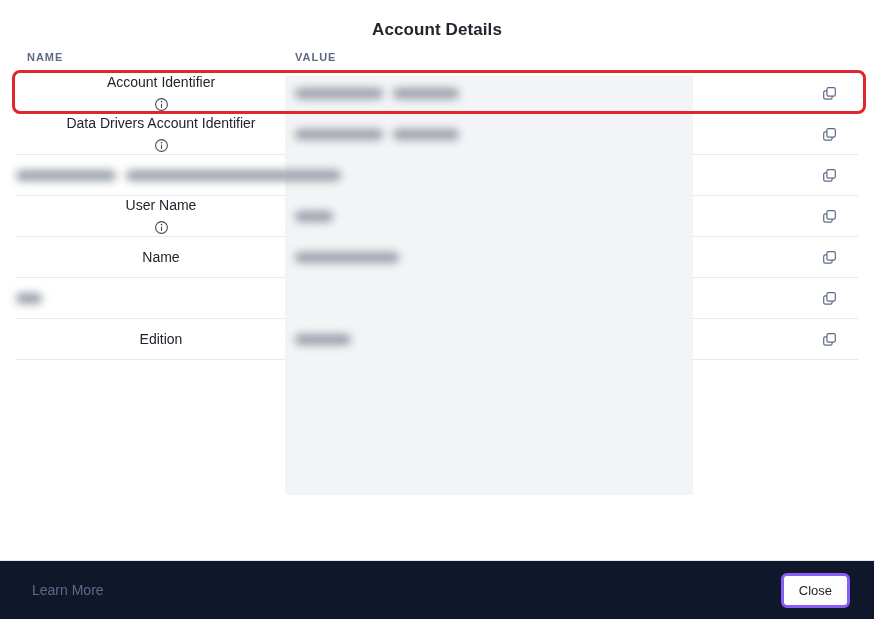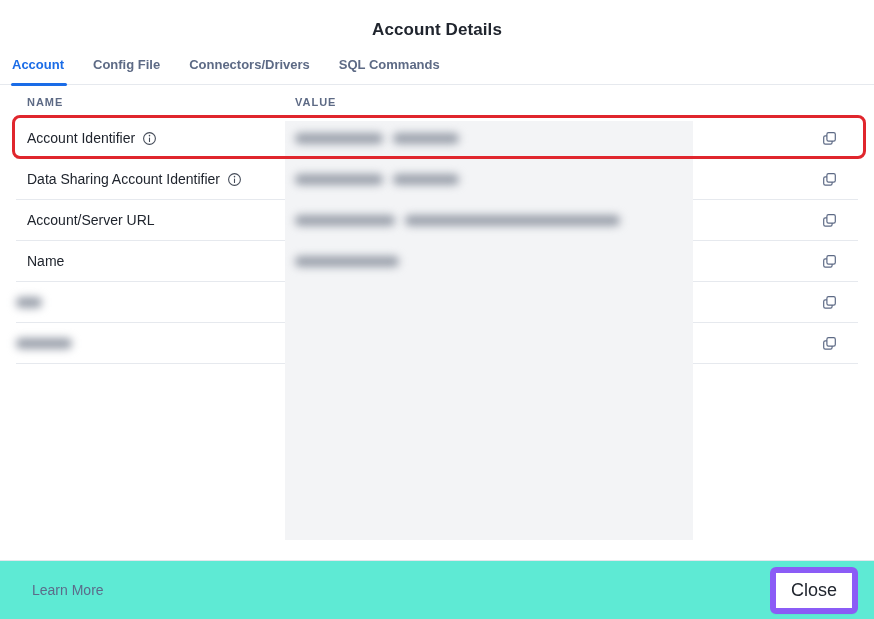--- a/index.html
+++ b/index.html
@@ -22,21 +22,21 @@
   .table { position:relative; margin:0 16px; }
   .thead { display:flex; height:33px; align-items:center; }
   .thead .col { font-size:11px; font-weight:700; letter-spacing:.09em;
     color:var(--text-muted,#5d6a85); }
   .col-name { width:279px; padding-left:11px; }
 
   .trow { position:relative; display:flex; align-items:center; height:41px;
     border-bottom:1px solid var(--divider,#e6e9ee); }
   .trow:last-child { border-bottom:1px solid var(--divider,#e6e9ee); }
   .cell-label { width:279px; padding-left:11px; display:flex; align-items:center; gap:7px;
-    font-size:14px; color:var(--text-dark,#20252e); position:relative; z-index:3; }
+    font-size:14px; color:var(--text-dark,#20252e); position:relative; z-index:3;flex-direction:column; }
   .cell-value { flex:1; display:flex; align-items:center; gap:10px;
     position:relative; z-index:3; }
   .blob { display:inline-block; height:11px; border-radius:5px;
     background:var(--blob,#9aa0ab); filter:blur(4px); }
 
   .copy-btn { margin-left:auto; margin-right:18px; width:22px; height:22px;
     display:flex; align-items:center; justify-content:center; background:transparent;
     border:none; cursor:pointer; position:relative; z-index:3; border-radius:4px; }
   .copy-btn svg { display:block; }
 
@@ -47,34 +47,33 @@
     background:var(--redaction-bg,#f3f4f6); z-index:2; pointer-events:none; }
 
   
   .ring { position:absolute; left:-4px; right:-8px; top:-3px; bottom:-1px;
     border:3px solid var(--highlight-red,#e0262d); border-radius:8px;
     z-index:6; pointer-events:none; }
 
   
   .footer { position:absolute; left:0; right:0; bottom:0; height:59px;
     display:flex; align-items:center; justify-content:space-between;
-    padding:0 16px 0 32px; border-top:1px solid #e3e7ec; background:#5eead4; }
+    padding:0 24px 0 32px; border-top:1px solid #e3e7ec; background:#0f172a; }
   .learn-more { font-size:14px; color:#5c6b8a; cursor:pointer; }
-  .close-btn { background:#fff; border:6px solid #8b5cf6; border-radius:6px;
-    padding:7px 15px; font-size:18px; font-family:"Liberation Sans",sans-serif;
+  .close-btn { background:#fff; border:3px solid #8b5cf6; border-radius:6px;
+    padding:7px 15px; font-size:13px; font-family:"Liberation Sans",sans-serif;
     color:var(--text-dark,#20252e); cursor:pointer; box-shadow:0 1px 1px rgba(0,0,0,.03); }
 </style>
 </head>
 <body>
 
 <div class="page">
 
   <div class="title">Account Details</div>
 
-  <div class="tabbar"><span class="tab active">Account</span><span class="tab">Config File</span><span class="tab">Connectors/Drivers</span><span class="tab">SQL Commands</span></div>
 
   <div class="table">
     <div class="thead">
       <div class="col col-name">NAME</div>
       <div class="col col-value">VALUE</div>
     </div>
     <div class="tbody">
         <div class="trow">
     <div class="cell-label">
       <span>Account Identifier</span>
@@ -95,21 +94,21 @@
         <svg width="15" height="15" viewBox="0 0 15 15" fill="none" stroke="#5d6a85" stroke-width="1.2">
           <rect x="1.7" y="4.8" width="8.4" height="8.4" rx="1.6"></rect>
           <rect x="4.9" y="1.7" width="8.4" height="8.4" rx="1.6" fill="#ffffff"></rect>
         </svg>
       </span>
     </button>
   <span class="ring"></span>
         </div>
         <div class="trow">
     <div class="cell-label">
-      <span>Data Sharing Account Identifier</span>
+      <span>Data Drivers Account Identifier</span>
       <span class="info-badge">
         <svg width="15" height="15" viewBox="0 0 15 15" fill="none" stroke="#454c59" stroke-width="1.1">
           <circle cx="7.5" cy="7.5" r="5.9"></circle>
           <line x1="7.5" y1="7" x2="7.5" y2="10.4" stroke-linecap="round"></line>
           <line x1="7.5" y1="4.6" x2="7.5" y2="4.8" stroke-linecap="round" stroke-width="1.5"></line>
         </svg>
       </span>
     </div>
     <div class="cell-value">
             <span class="blob" style="width: 88px;"></span>
@@ -118,39 +117,58 @@
     <button class="copy-btn">
       <span>
         <svg width="15" height="15" viewBox="0 0 15 15" fill="none" stroke="#5d6a85" stroke-width="1.2">
           <rect x="1.7" y="4.8" width="8.4" height="8.4" rx="1.6"></rect>
           <rect x="4.9" y="1.7" width="8.4" height="8.4" rx="1.6" fill="#ffffff"></rect>
         </svg>
       </span>
     </button>
   </div>
         <div class="trow">
-    <div class="cell-label">
-      <span>Account/Server URL</span>
-
-    </div>
     <div class="cell-value">
             <span class="blob" style="width: 100px;"></span>
             <span class="blob" style="width: 215px;"></span>
           </div>
     <button class="copy-btn">
       <span>
         <svg width="15" height="15" viewBox="0 0 15 15" fill="none" stroke="#5d6a85" stroke-width="1.2">
           <rect x="1.7" y="4.8" width="8.4" height="8.4" rx="1.6"></rect>
           <rect x="4.9" y="1.7" width="8.4" height="8.4" rx="1.6" fill="#ffffff"></rect>
         </svg>
       </span>
     </button>
   </div>
         <div class="trow">
     <div class="cell-label">
+      <span>User Name</span>
+      <span class="info-badge">
+        <svg width="15" height="15" viewBox="0 0 15 15" fill="none" stroke="#454c59" stroke-width="1.1">
+          <circle cx="7.5" cy="7.5" r="5.9"></circle>
+          <line x1="7.5" y1="7" x2="7.5" y2="10.4" stroke-linecap="round"></line>
+          <line x1="7.5" y1="4.6" x2="7.5" y2="4.8" stroke-linecap="round" stroke-width="1.5"></line>
+        </svg>
+      </span>
+    </div>
+    <div class="cell-value">
+            <span class="blob" style="width: 38px;"></span>
+          </div>
+    <button class="copy-btn">
+      <span>
+        <svg width="15" height="15" viewBox="0 0 15 15" fill="none" stroke="#5d6a85" stroke-width="1.2">
+          <rect x="1.7" y="4.8" width="8.4" height="8.4" rx="1.6"></rect>
+          <rect x="4.9" y="1.7" width="8.4" height="8.4" rx="1.6" fill="#ffffff"></rect>
+        </svg>
+      </span>
+    </button>
+  </div>
+        <div class="trow">
+    <div class="cell-label">
       <span>Name</span>
 
     </div>
     <div class="cell-value">
             <span class="blob" style="width: 104px;"></span>
           </div>
     <button class="copy-btn">
       <span>
         <svg width="15" height="15" viewBox="0 0 15 15" fill="none" stroke="#5d6a85" stroke-width="1.2">
           <rect x="1.7" y="4.8" width="8.4" height="8.4" rx="1.6"></rect>
@@ -166,20 +184,24 @@
     <button class="copy-btn">
       <span>
         <svg width="15" height="15" viewBox="0 0 15 15" fill="none" stroke="#5d6a85" stroke-width="1.2">
           <rect x="1.7" y="4.8" width="8.4" height="8.4" rx="1.6"></rect>
           <rect x="4.9" y="1.7" width="8.4" height="8.4" rx="1.6" fill="#ffffff"></rect>
         </svg>
       </span>
     </button>
   </div>
         <div class="trow">
+    <div class="cell-label">
+      <span>Edition</span>
+
+    </div>
     <div class="cell-value">
             <span class="blob" style="width: 56px;"></span>
           </div>
     <button class="copy-btn">
       <span>
         <svg width="15" height="15" viewBox="0 0 15 15" fill="none" stroke="#5d6a85" stroke-width="1.2">
           <rect x="1.7" y="4.8" width="8.4" height="8.4" rx="1.6"></rect>
           <rect x="4.9" y="1.7" width="8.4" height="8.4" rx="1.6" fill="#ffffff"></rect>
         </svg>
       </span>

